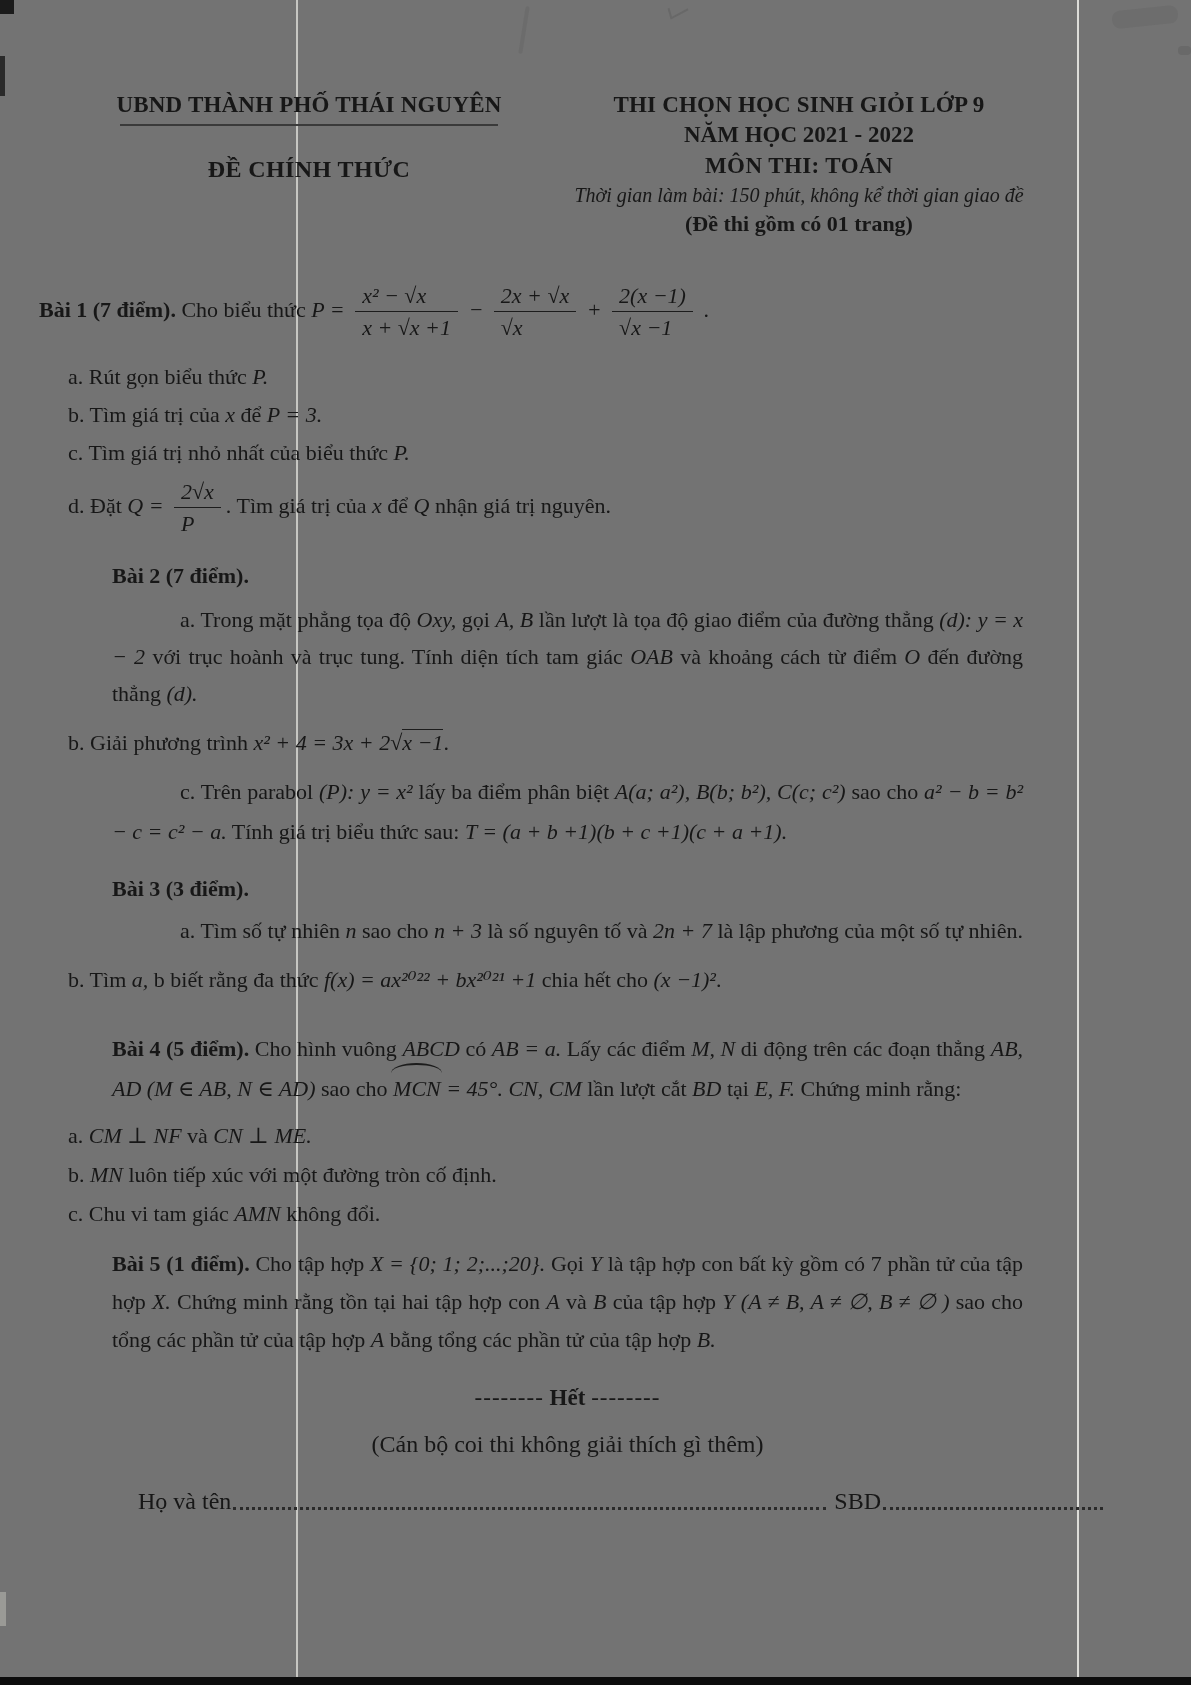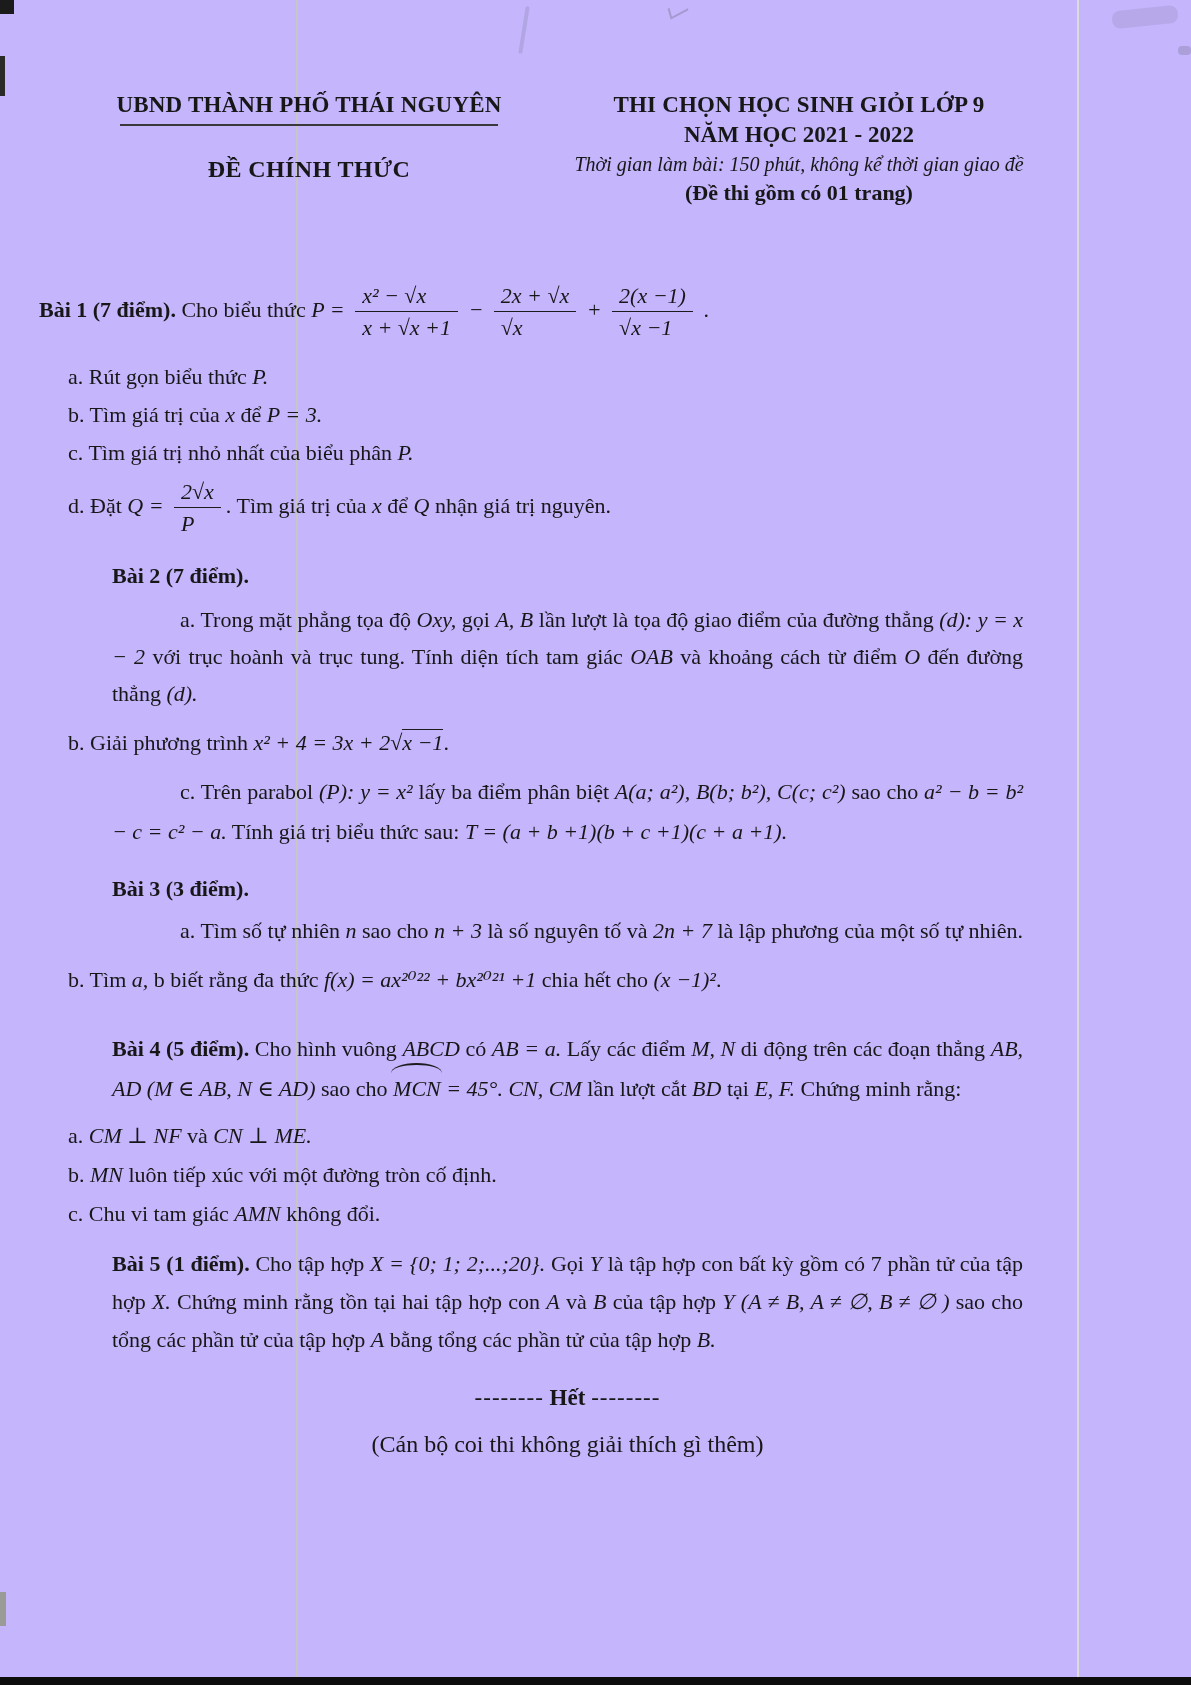--- a/index.html
+++ b/index.html
@@ -6,21 +6,21 @@
   body{
     width:1191px;height:1685px;
     background:#f4f4f2;
     font-family:"Liberation Serif","DejaVu Serif",serif;
     color:#171717;
     position:relative;
     overflow:hidden;
   }
   .page{
     position:absolute;left:0;top:0;width:1191px;height:1685px;
-    background:#c4b5fd;
+    background:#737373;
     overflow:hidden;
   }
   
   .fold-line-left{position:absolute;left:296px;top:0;width:2px;height:100%;background:#c6c6c2;}
   .fold-line-right{position:absolute;left:1077px;top:0;width:2px;height:100%;background:#dcdcd8;}
   .bottom-bar{position:absolute;left:0;bottom:0;width:100%;height:8px;background:#0d0d0d;}
   .corner-mark-tl{position:absolute;left:0;top:0;width:14px;height:14px;background:#1b1b1b;}
   .edge-mark-left{position:absolute;left:0;top:56px;width:5px;height:40px;background:#2a2a2a;}
   .edge-mark-left2{position:absolute;left:0;top:1592px;width:6px;height:34px;background:#9a9a96;}
   .smudge-tr{position:absolute;left:1112px;top:8px;width:66px;height:18px;background:rgba(60,60,60,.10);border-radius:8px;transform:rotate(-6deg);}
@@ -92,20 +92,21 @@
 
     <div class="header">
       <div class="h-left">
         <div class="h-org">UBND THÀNH PHỐ THÁI NGUYÊN</div>
         <div class="h-underline"></div>
         <div class="h-official">ĐỀ CHÍNH THỨC</div>
       </div>
       <div class="h-right">
         <div class="h-title1">THI CHỌN HỌC SINH GIỎI LỚP 9</div>
         <div class="h-title2">NĂM HỌC 2021 - 2022</div>
+        <div class="h-title3">MÔN THI: TOÁN</div>
         <div class="h-time">Thời gian làm bài: 150 phút, không kể thời gian giao đề</div>
         <div class="h-pages">(Đề thi gồm có 01 trang)</div>
       </div>
     </div>
 
     <div class="blk eqline" style="margin-top:40px;margin-left:39px;">
       <span class="lead">Bài 1 (7 điểm).</span>
       <span>Cho biểu thức</span>
       <span class="m">P =</span>
       <span class="frac"><span class="num">x² − √x</span><span class="den">x + √x +1</span></span>
@@ -123,21 +124,21 @@
     </div>
     <div class="blk line ind" style="margin-top:4px;">
       <span>b.</span>
       <span>Tìm giá trị của</span>
       <span class="m">x</span>
       <span>để</span>
       <span class="m">P = 3.</span>
     </div>
     <div class="blk line ind" style="margin-top:4px;">
       <span>c.</span>
-      <span>Tìm giá trị nhỏ nhất của biểu phân</span>
+      <span>Tìm giá trị nhỏ nhất của biểu thức</span>
       <span class="m">P.</span>
     </div>
     <div class="blk eqline ind" style="margin-top:8px;">
       <span>d.</span>
       <span>Đặt</span>
       <span class="m">Q =</span>
       <span class="frac"><span class="num">2√x</span><span class="den">P</span></span><span>. Tìm giá trị của</span>
       <span class="m">x</span>
       <span>để</span>
       <span class="m">Q</span>
@@ -260,15 +261,21 @@
       <span class="m">B.</span>
     </div>
 
     <div class="blk het-row">
       <span class="dash">--------</span>
       <span class="het">Hết</span>
       <span class="dash">--------</span>
     </div>
     <div class="blk note-row">(Cán bộ coi thi không giải thích gì thêm)</div>
 
+    <div class="name-row">
+      <span>Họ và tên</span>
+      <span class="dotfill"></span>
+      <span class="sbd">SBD</span>
+      <span class="dotfill short"></span>
+    </div>
 
   </div>
 </div>
 
 </body></html>

